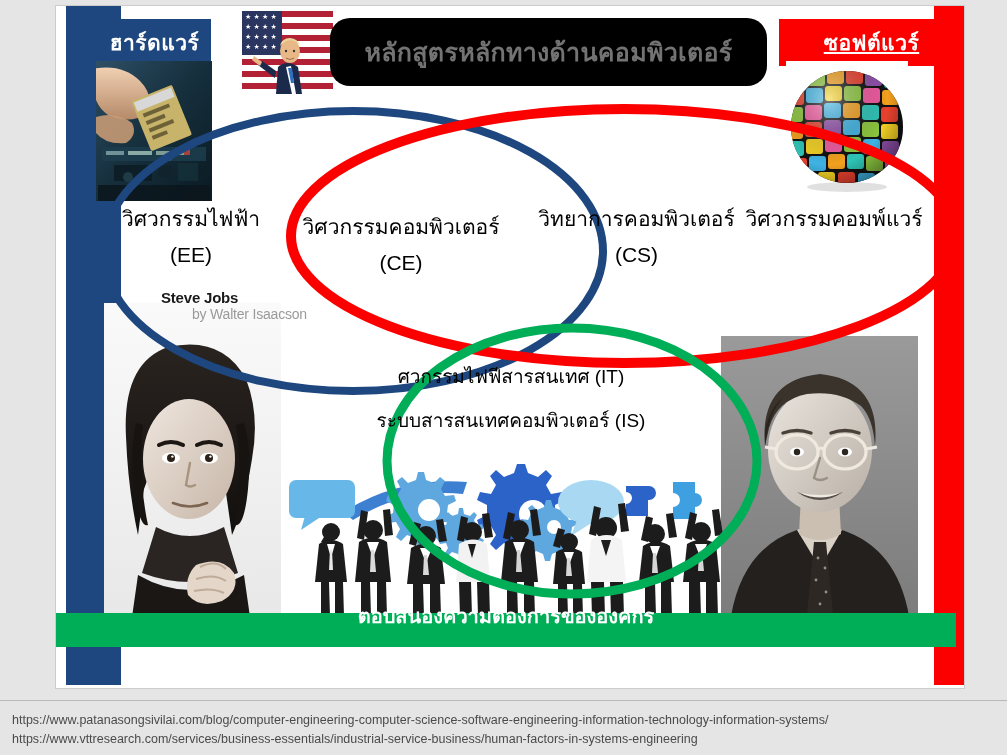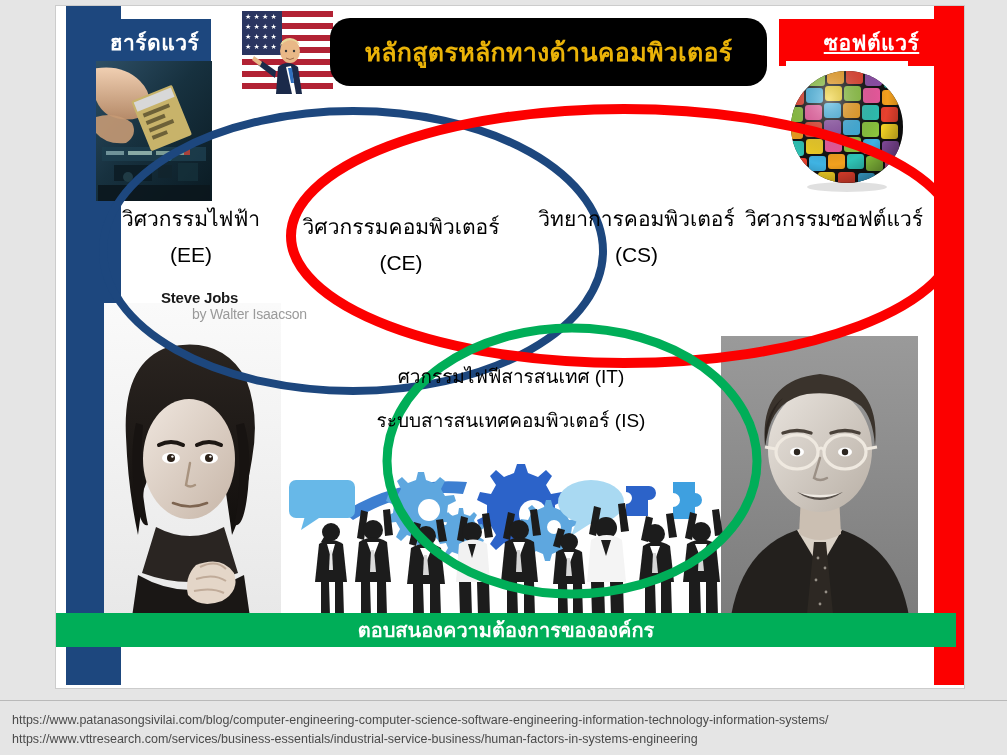--- a/index.html
+++ b/index.html
@@ -33,21 +33,21 @@
     display:flex;align-items:center;justify-content:center;
     color:#ffffff;font-size:21px;font-weight:bold;letter-spacing:.5px;text-decoration:underline;
   }
 
   
   #title-pill{
     position:absolute;left:274px;top:12px;width:437px;height:68px;
     background:#000000;border-radius:20px;
     display:flex;align-items:center;justify-content:center;
   }
-  #title-pill span{color:#eab308;font-size:25px;font-weight:bold;letter-spacing:.3px;}
+  #title-pill span{color:#737373;font-size:25px;font-weight:bold;letter-spacing:.3px;}
 
   
   .photo{position:absolute;overflow:hidden;}
   #photo-trump{left:186px;top:5px;width:91px;height:83px;background:#b6c3d4;}
   #photo-chip{left:40px;top:55px;width:116px;height:140px;background:#10283a;}
   #photo-sphere{left:730px;top:55px;width:122px;height:136px;background:#ffffff;}
   #photo-jobs{left:48px;top:297px;width:177px;height:314px;background:#f3f3f3;}
   #photo-gates{left:665px;top:330px;width:197px;height:280px;background:#888888;}
   #photo-people{left:225px;top:452px;width:443px;height:158px;}
 
@@ -63,21 +63,21 @@
   #disc-ee{left:45px;top:200px;width:180px;}
   #disc-ce{left:245px;top:208px;width:200px;text-align:center;}
   #disc-cs{left:478px;top:200px;width:205px;}
   #disc-se{left:678px;top:200px;width:200px;}
 
   #itis{position:absolute;left:290px;top:355px;width:330px;text-align:center;color:#000000;}
   #itis .l1{font-size:19px;display:block;}
   #itis .l2{font-size:19px;display:block;margin-top:14px;}
 
   #green-banner-text{
-    position:absolute;left:0px;top:607px;width:900px;height:34px;
+    position:absolute;left:0px;top:593px;width:900px;height:34px;
     display:flex;align-items:center;justify-content:center;
     color:#ffffff;font-size:20px;font-weight:bold;
   }
 
   
   #jobs-title{position:absolute;left:105px;top:283px;font-size:15px;font-weight:bold;color:#1a1a1a;letter-spacing:-.2px;}
   #jobs-author{position:absolute;left:101px;top:300px;font-size:14px;color:#9a9a9a;letter-spacing:-.2px;margin-left:35px;}
 
   
   #footer{
@@ -495,21 +495,21 @@
   </div>
   <div class="disc" id="disc-ce">
     <span class="th">วิศวกรรมคอมพิวเตอร์</span>
     <span class="ab">(CE)</span>
   </div>
   <div class="disc" id="disc-cs">
     <span class="th">วิทยาการคอมพิวเตอร์</span>
     <span class="ab">(CS)</span>
   </div>
   <div class="disc" id="disc-se">
-    <span class="th">วิศวกรรมซอฟต์แวร์</span>
+    <span class="th">วิศวกรรมคอมพ์แวร์</span>
   </div>
 
   <div id="itis">
     <span class="l1">ศวกรรมไฟฟีสารสนเทศ (IT)</span>
     <span class="l2">ระบบสารสนเทศคอมพิวเตอร์ (IS)</span>
   </div>
 
 </div>
 
 <div id="footer">

